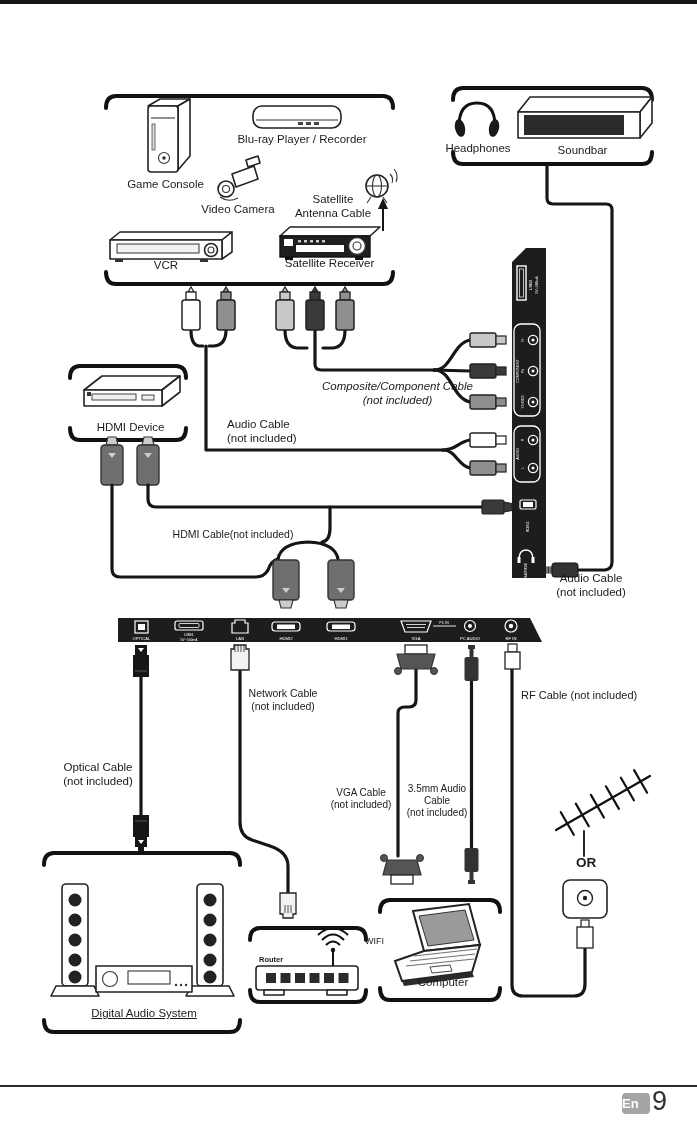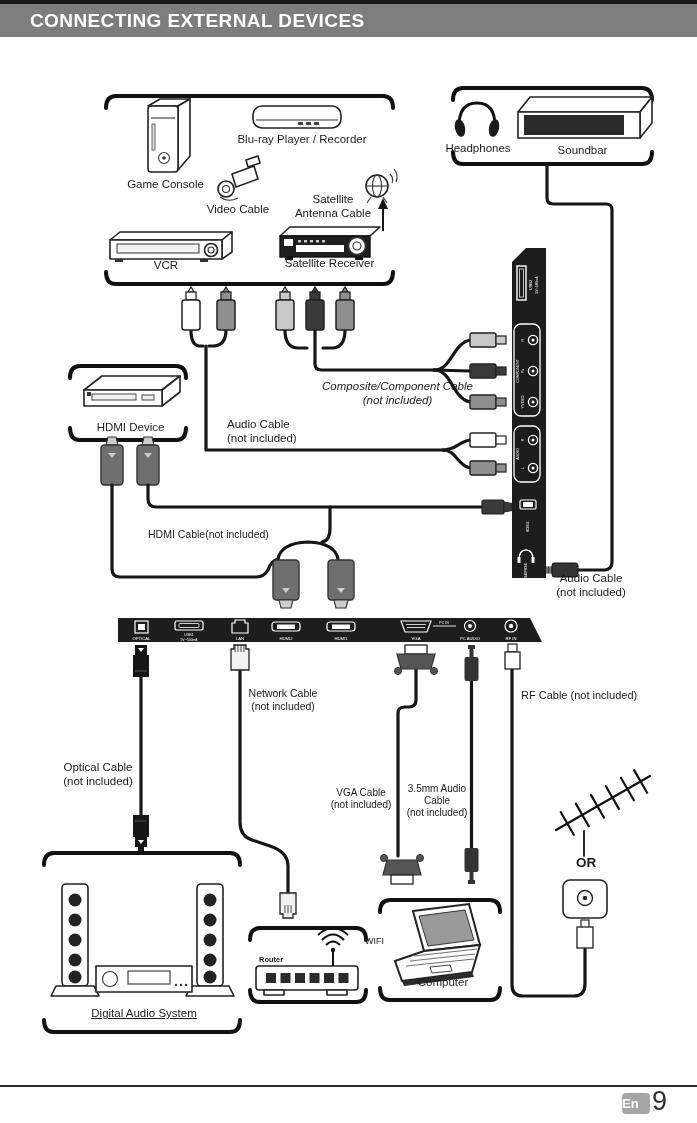--- a/index.html
+++ b/index.html
@@ -7,42 +7,39 @@
         font-family:"Liberation Sans",sans-serif;}
   #topstrip{position:absolute;left:0;top:0;width:697px;height:4px;background:#161616;}
   #titlebar{position:absolute;left:0;top:4px;width:697px;height:33px;background:#7d7d7d;
             display:flex;align-items:center;}
   #titlebar .t{color:#fff;font-weight:bold;font-size:19px;letter-spacing:.4px;padding-left:30px;}
   svg{position:absolute;left:0;top:0;}
   .lbl{position:absolute;font-size:11.5px;line-height:1.2;color:#1b1b1b;text-align:center;
        white-space:pre-line;}
   .left{text-align:left;}
   .sm{font-size:10px;}
-  .md{font-size:10.5px;}
+  .md{font-size:10.5px;text-align:center;}
   .bold{font-weight:bold;}
   
   .ln{fill:none;stroke:#161616;stroke-width:3.2;stroke-linecap:round;stroke-linejoin:round;}
   .br{fill:none;stroke:#111;stroke-width:4;stroke-linecap:round;}
   .dev{fill:#fff;stroke:#222;stroke-width:1.6;stroke-linejoin:round;}
   .devthin{fill:none;stroke:#333;stroke-width:1.1;}
   .pt{font-family:"Liberation Sans",sans-serif;fill:#fff;}
   .a{text-anchor:middle;}
   #hr{position:absolute;left:0;top:1085px;width:697px;height:2px;background:#2a2a2a;}
   #enbadge{position:absolute;left:622px;top:1093px;width:28px;height:21px;background:#a5a5a5;
            border-radius:4px;color:#fff;font-weight:bold;font-size:13px;line-height:21px;}
   #pageno{position:absolute;left:652px;top:1086px;font-size:27px;color:#2f2f2f;}
 </style>
 </head>
 <body>
 
 <div id="page">
   <div id="topstrip"></div>
-  <div id="titlebar">
-    <span class="t">CONNECTING EXTERNAL DEVICES</span>
-  </div>
 
   <svg width="697" height="1123" viewBox="0 0 697 1123">
 
     <g>
       <path class="br" d="M106,108 Q106,96 116,96 L383,96 Q393,96 393,108"></path>
       <path class="br" d="M106,272 Q106,284 116,284 L383,284 Q393,284 393,272"></path>
 
       <g>
         <polygon class="dev" points="148,106 160,99 190,99 178,106"></polygon>
         <polygon class="dev" points="178,106 190,99 190,156 178,170"></polygon>
@@ -460,21 +457,21 @@
         <line x1="410" y1="961" x2="475" y2="954" stroke="#333" stroke-width="0.7"></line>
         <line x1="406" y1="966" x2="474" y2="959" stroke="#333" stroke-width="0.7"></line>
         <polygon points="430,967 450,965 452,971 432,973" fill="none" stroke="#333" stroke-width="0.9"></polygon>
         <polygon points="402,981 472,972 474,977 404,986" fill="#2b2b2b"></polygon>
       </g>
     </g>
   </svg>
 
   <div class="lbl" style="left:108px;top:178px;width:115px;">Game Console</div>
   <div class="lbl" style="left:222px;top:133px;width:160px;">Blu-ray Player / Recorder</div>
-  <div class="lbl" style="left:188px;top:203px;width:100px;">Video Cable</div>
+  <div class="lbl" style="left:188px;top:203px;width:100px;">Video Camera</div>
   <div class="lbl" style="left:283px;top:193px;width:100px;">Satellite
 Antenna Cable</div>
   <div class="lbl" style="left:130px;top:259px;width:72px;">VCR</div>
   <div class="lbl" style="left:272px;top:257px;width:115px;">Satellite Receiver</div>
   <div class="lbl" style="left:439px;top:142px;width:78px;">Headphones</div>
   <div class="lbl" style="left:545px;top:144px;width:75px;">Soundbar</div>
   <div class="lbl" style="left:295px;top:380px;width:205px;font-style:italic;">Composite/Component Cable
 (not included)</div>
   <div class="lbl left" style="left:227px;top:418px;width:95px;">Audio Cable
 (not included)</div>

